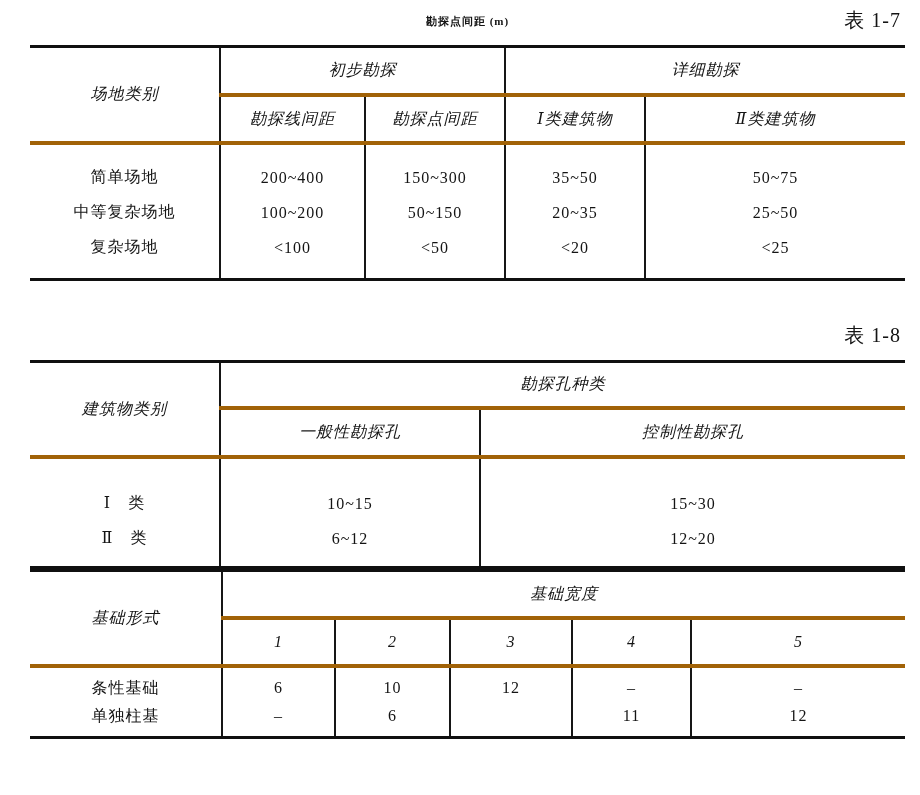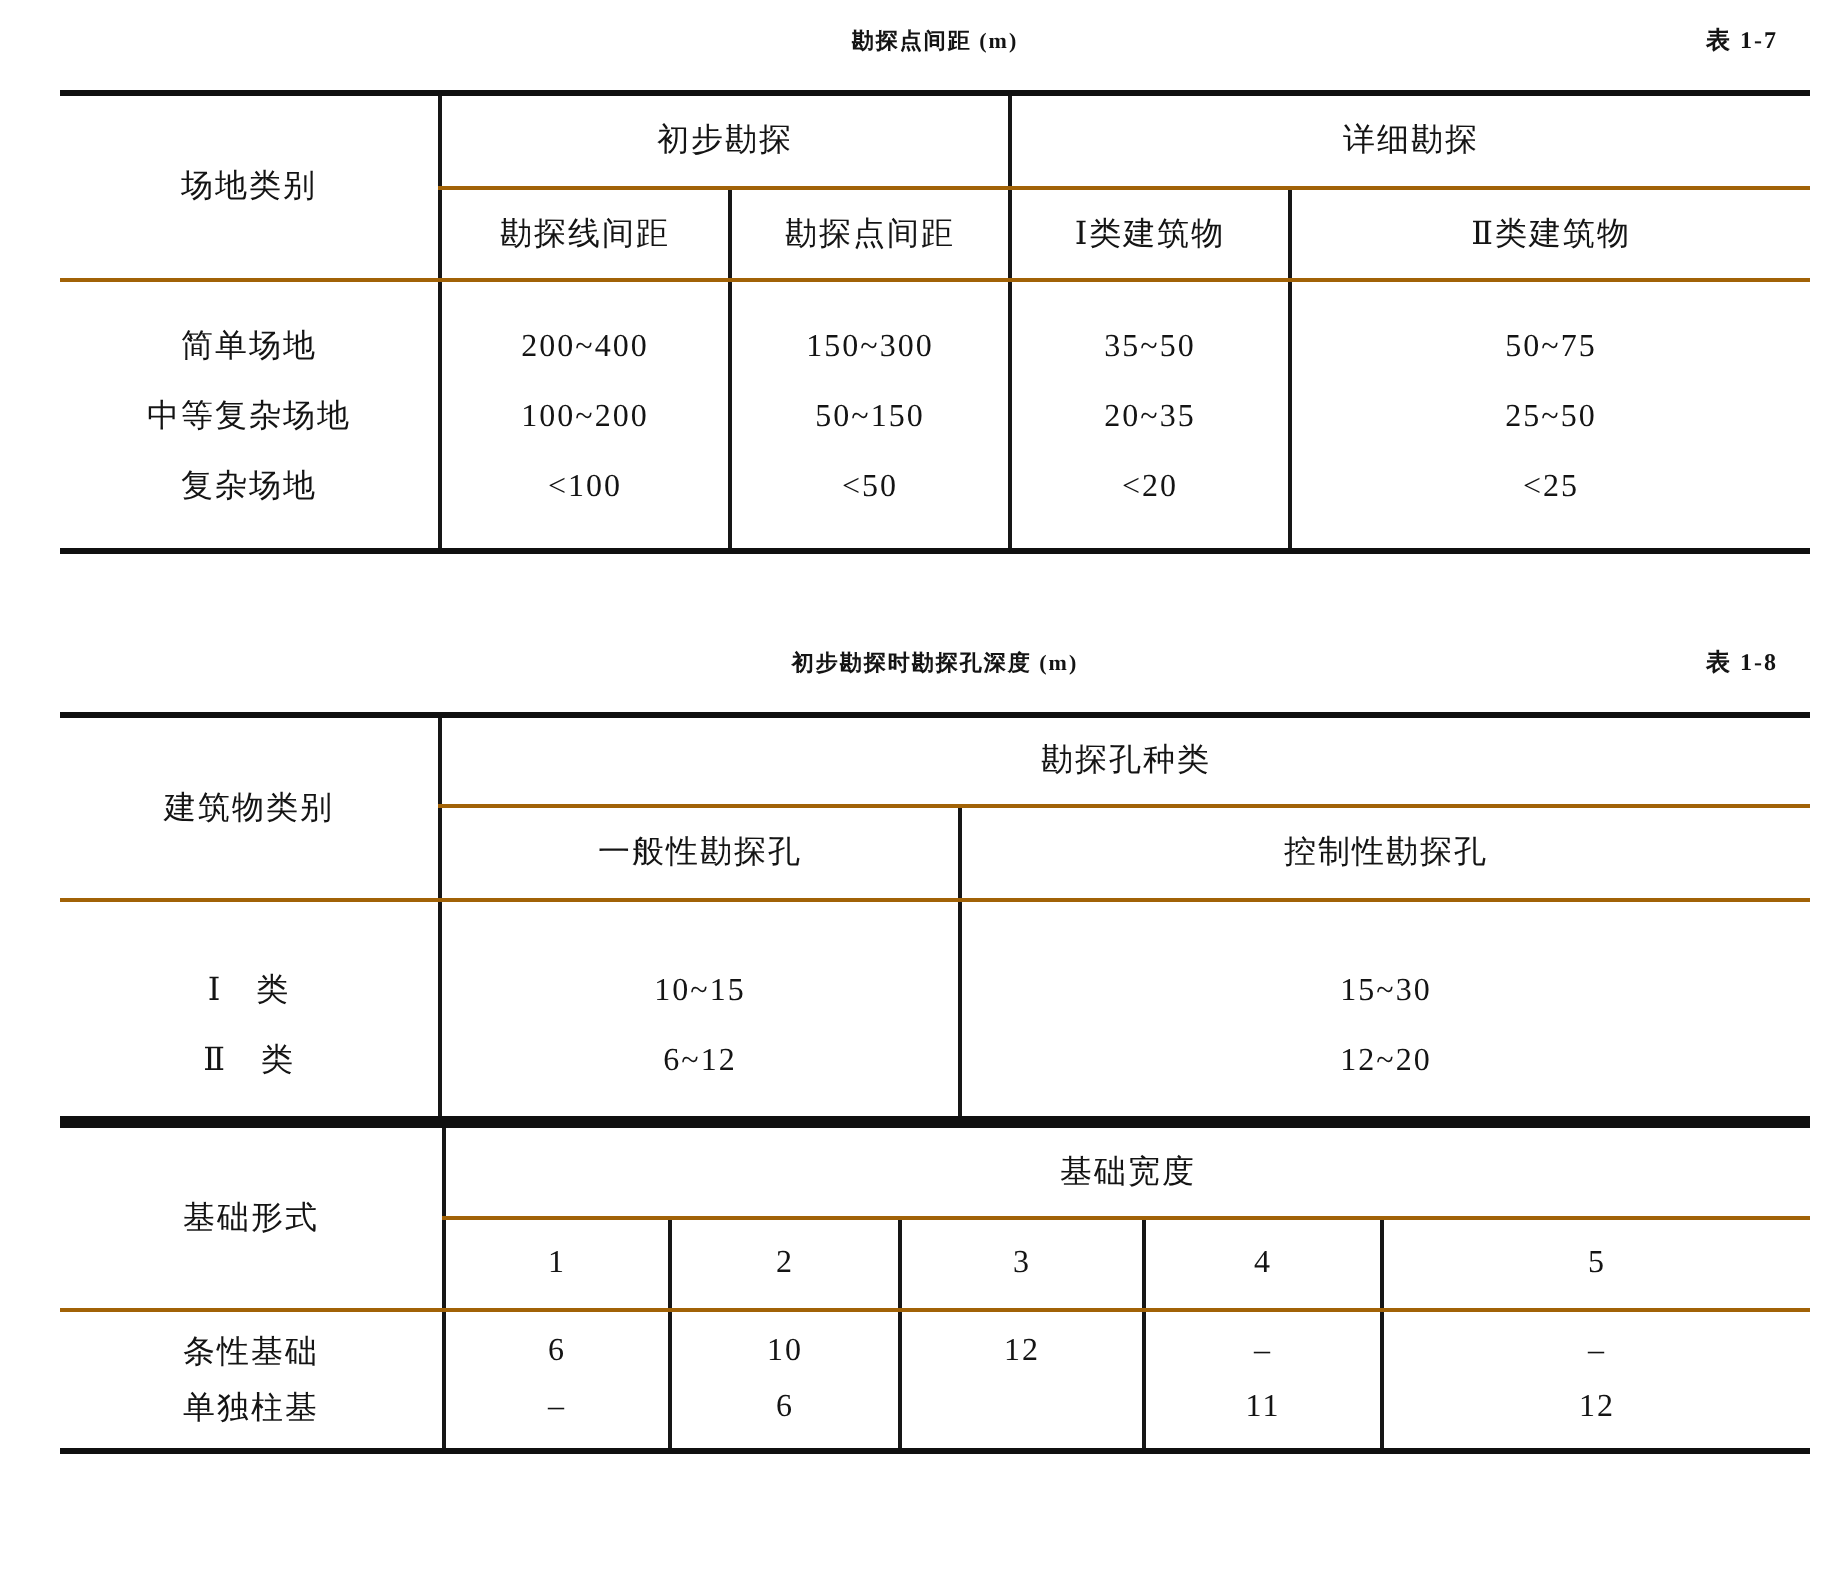--- a/index.html
+++ b/index.html
@@ -17,43 +17,43 @@
     text-align: center;
     height: 24px; line-height: 24px;
     margin-bottom: 13px;
   }
   .sect-2 .title-row, .sect-3 .title-row { margin-top: 42px; }
   .tbl-title {
     font-size: 11px; font-weight: bold;
     letter-spacing: 1px;
   }
   .tbl-no {
-    position: absolute; right: 16px; top: 0;
-    font-size: 12px; font-weight: bold;
+    position: absolute; right: 4px; top: 0;
+    font-size: 20px; font-weight: normal;
     letter-spacing: 1px;
   }
 
   table.t {
     border-collapse: collapse;
     width: 875px;
     table-layout: fixed;
     border-top: 3px solid #101010;
     border-bottom: 3px solid #101010;
     font-size: 16px;
   }
   table.t td {
     text-align: center;
     vertical-align: middle;
     padding: 0;
     letter-spacing: 1px;
     overflow: hidden;
     white-space: nowrap;
   }
   .bl { border-left: 2px solid #161616; }
-  .bb { border-bottom: 2px solid #a16207; }
+  .bb { border-bottom: 4px solid #a16207; font-style: italic; }
 
   
   .t1 tr.h1 td { height: 45px; }
   .t1 tr.h2 td { height: 44px; text-align: center; }
   .t1 tbody td { height: 35px; }
   .t1 tbody tr:first-child td { padding-top: 15px; }
   .t1 tbody tr:last-child td  { padding-bottom: 13px; }
 
   
   .t2 tr.h1 td { height: 43px; }
@@ -121,21 +121,20 @@
           <td class="bl">&lt;50</td>
           <td class="bl">&lt;20</td>
           <td class="bl">&lt;25</td>
         </tr>
       </tbody>
     </table>
   </section>
 
   <section class="sect-2">
     <div class="title-row">
-      <span class="tbl-title">初步勘探时勘探孔深度 (m)</span>
       <span class="tbl-no">表 1-8</span>
     </div>
     <table class="t t2">
       <colgroup>
         <col style="width:190px">
           <col style="width:260px">
           <col>
       </colgroup>
       <thead>
         <tr class="h1">

